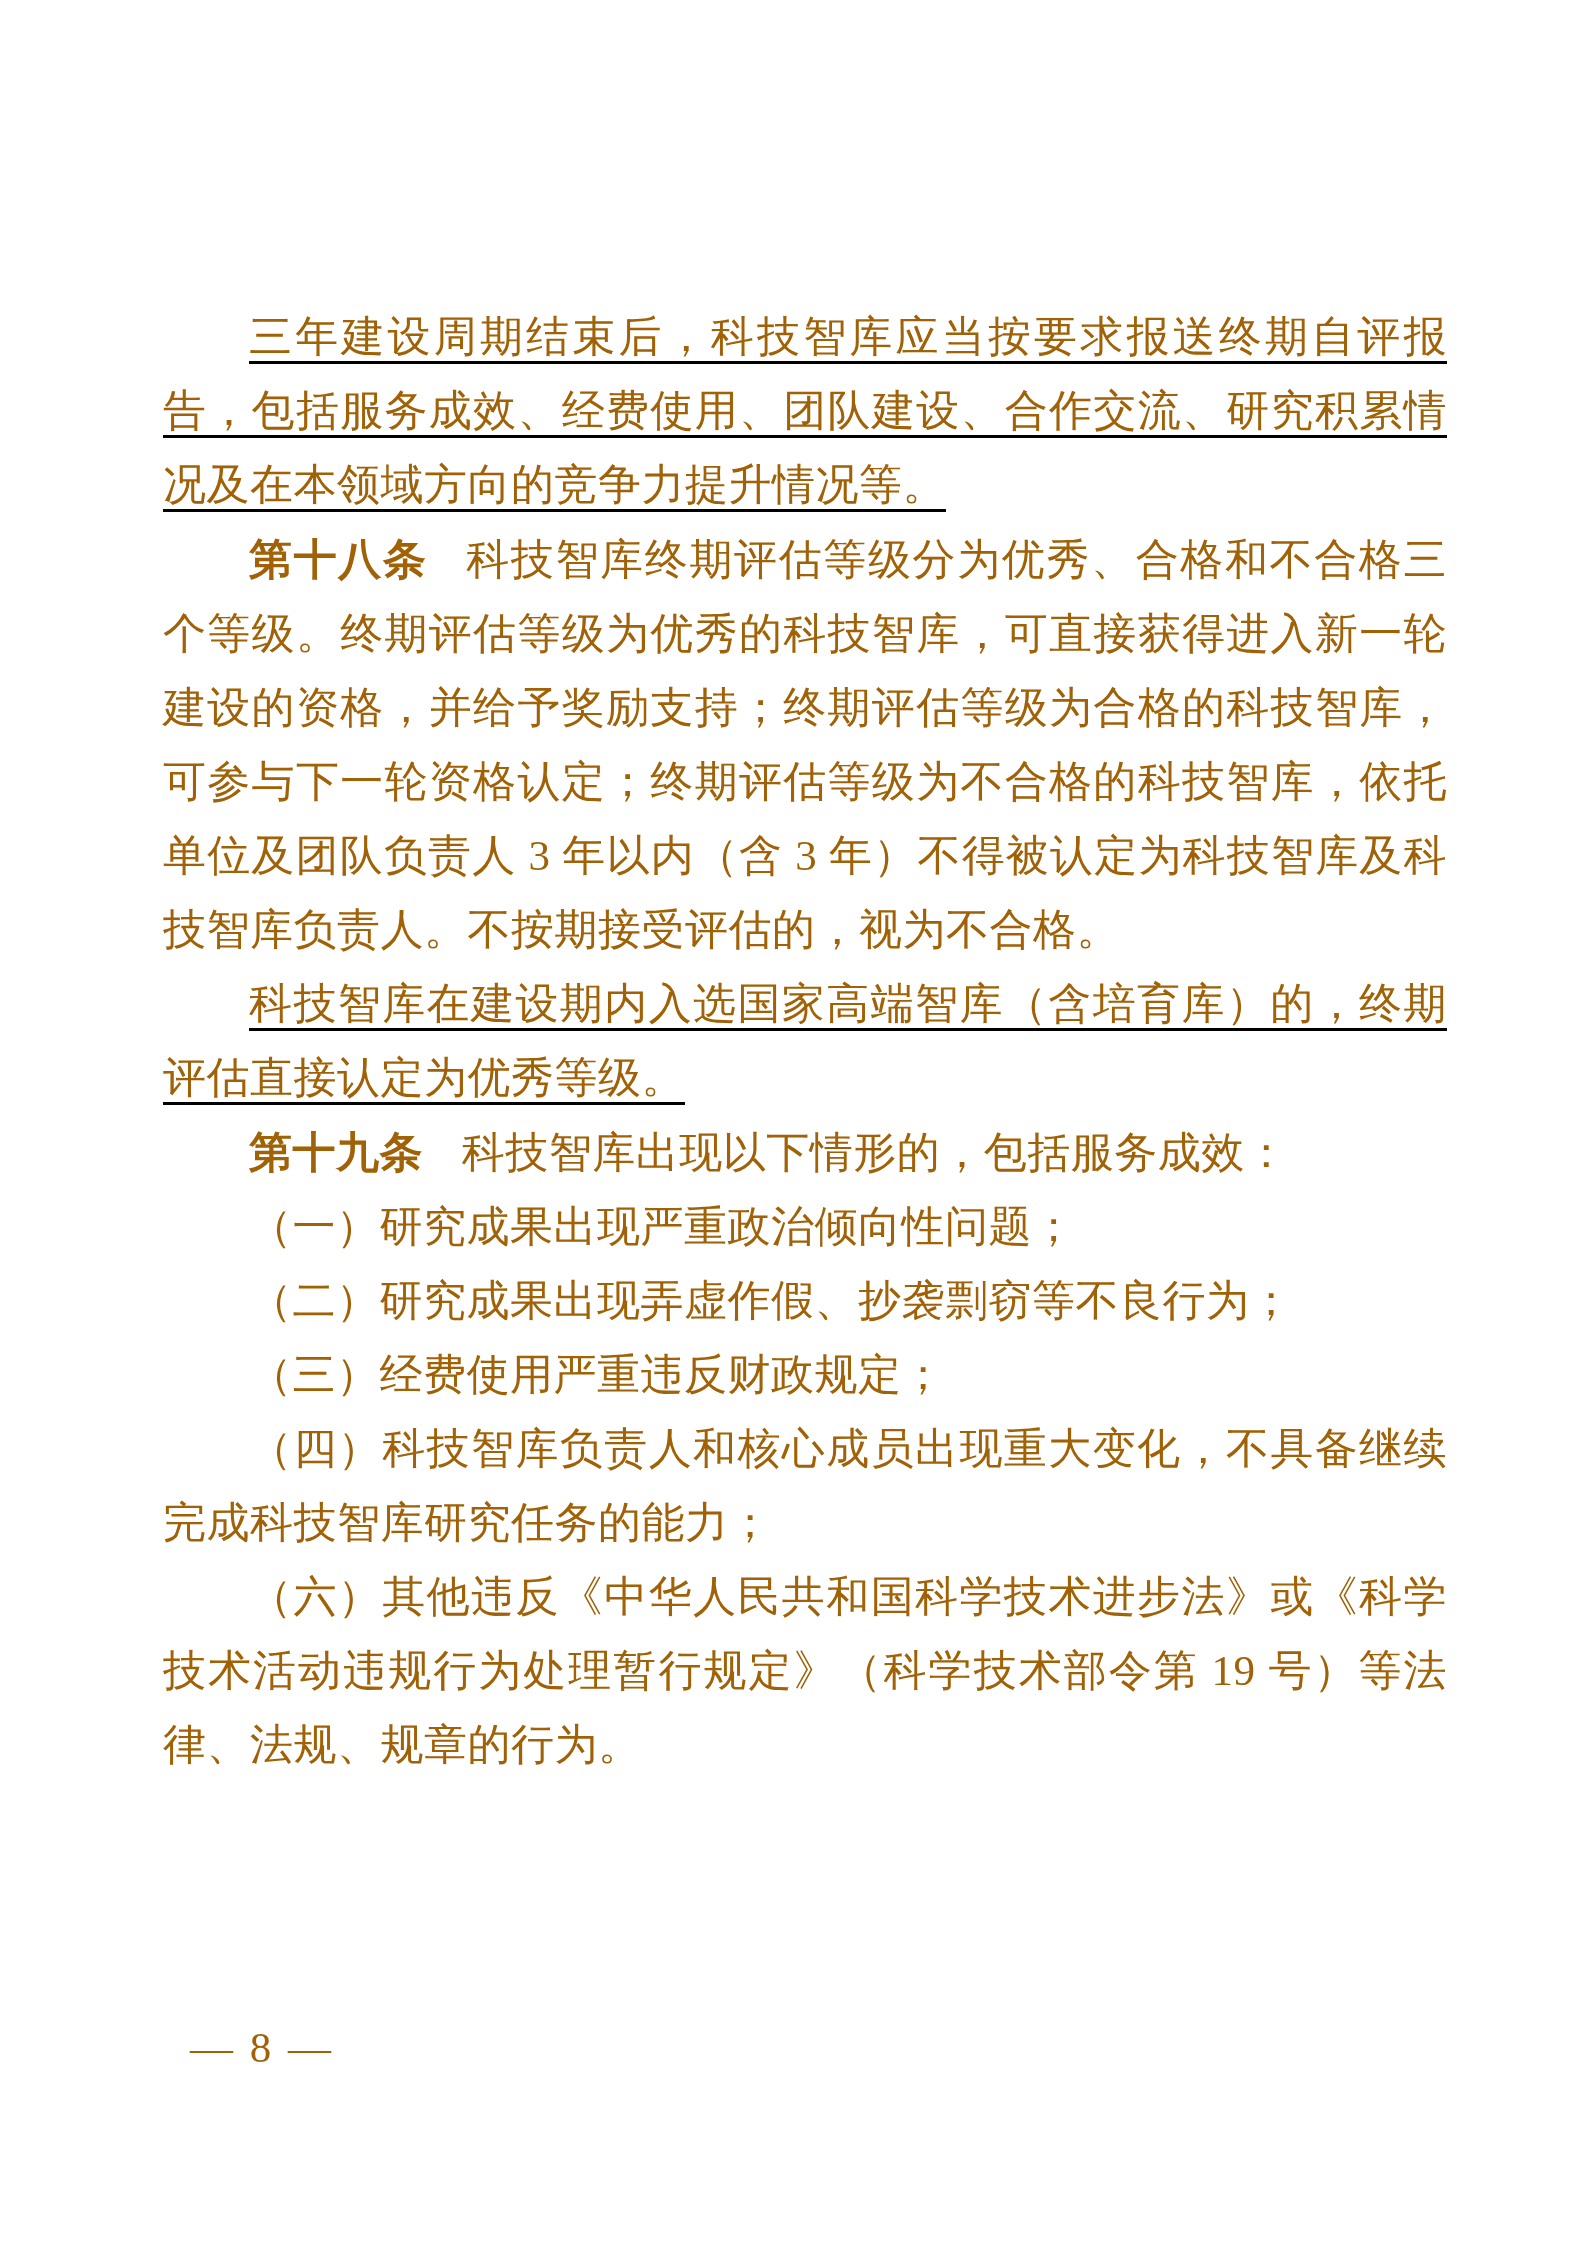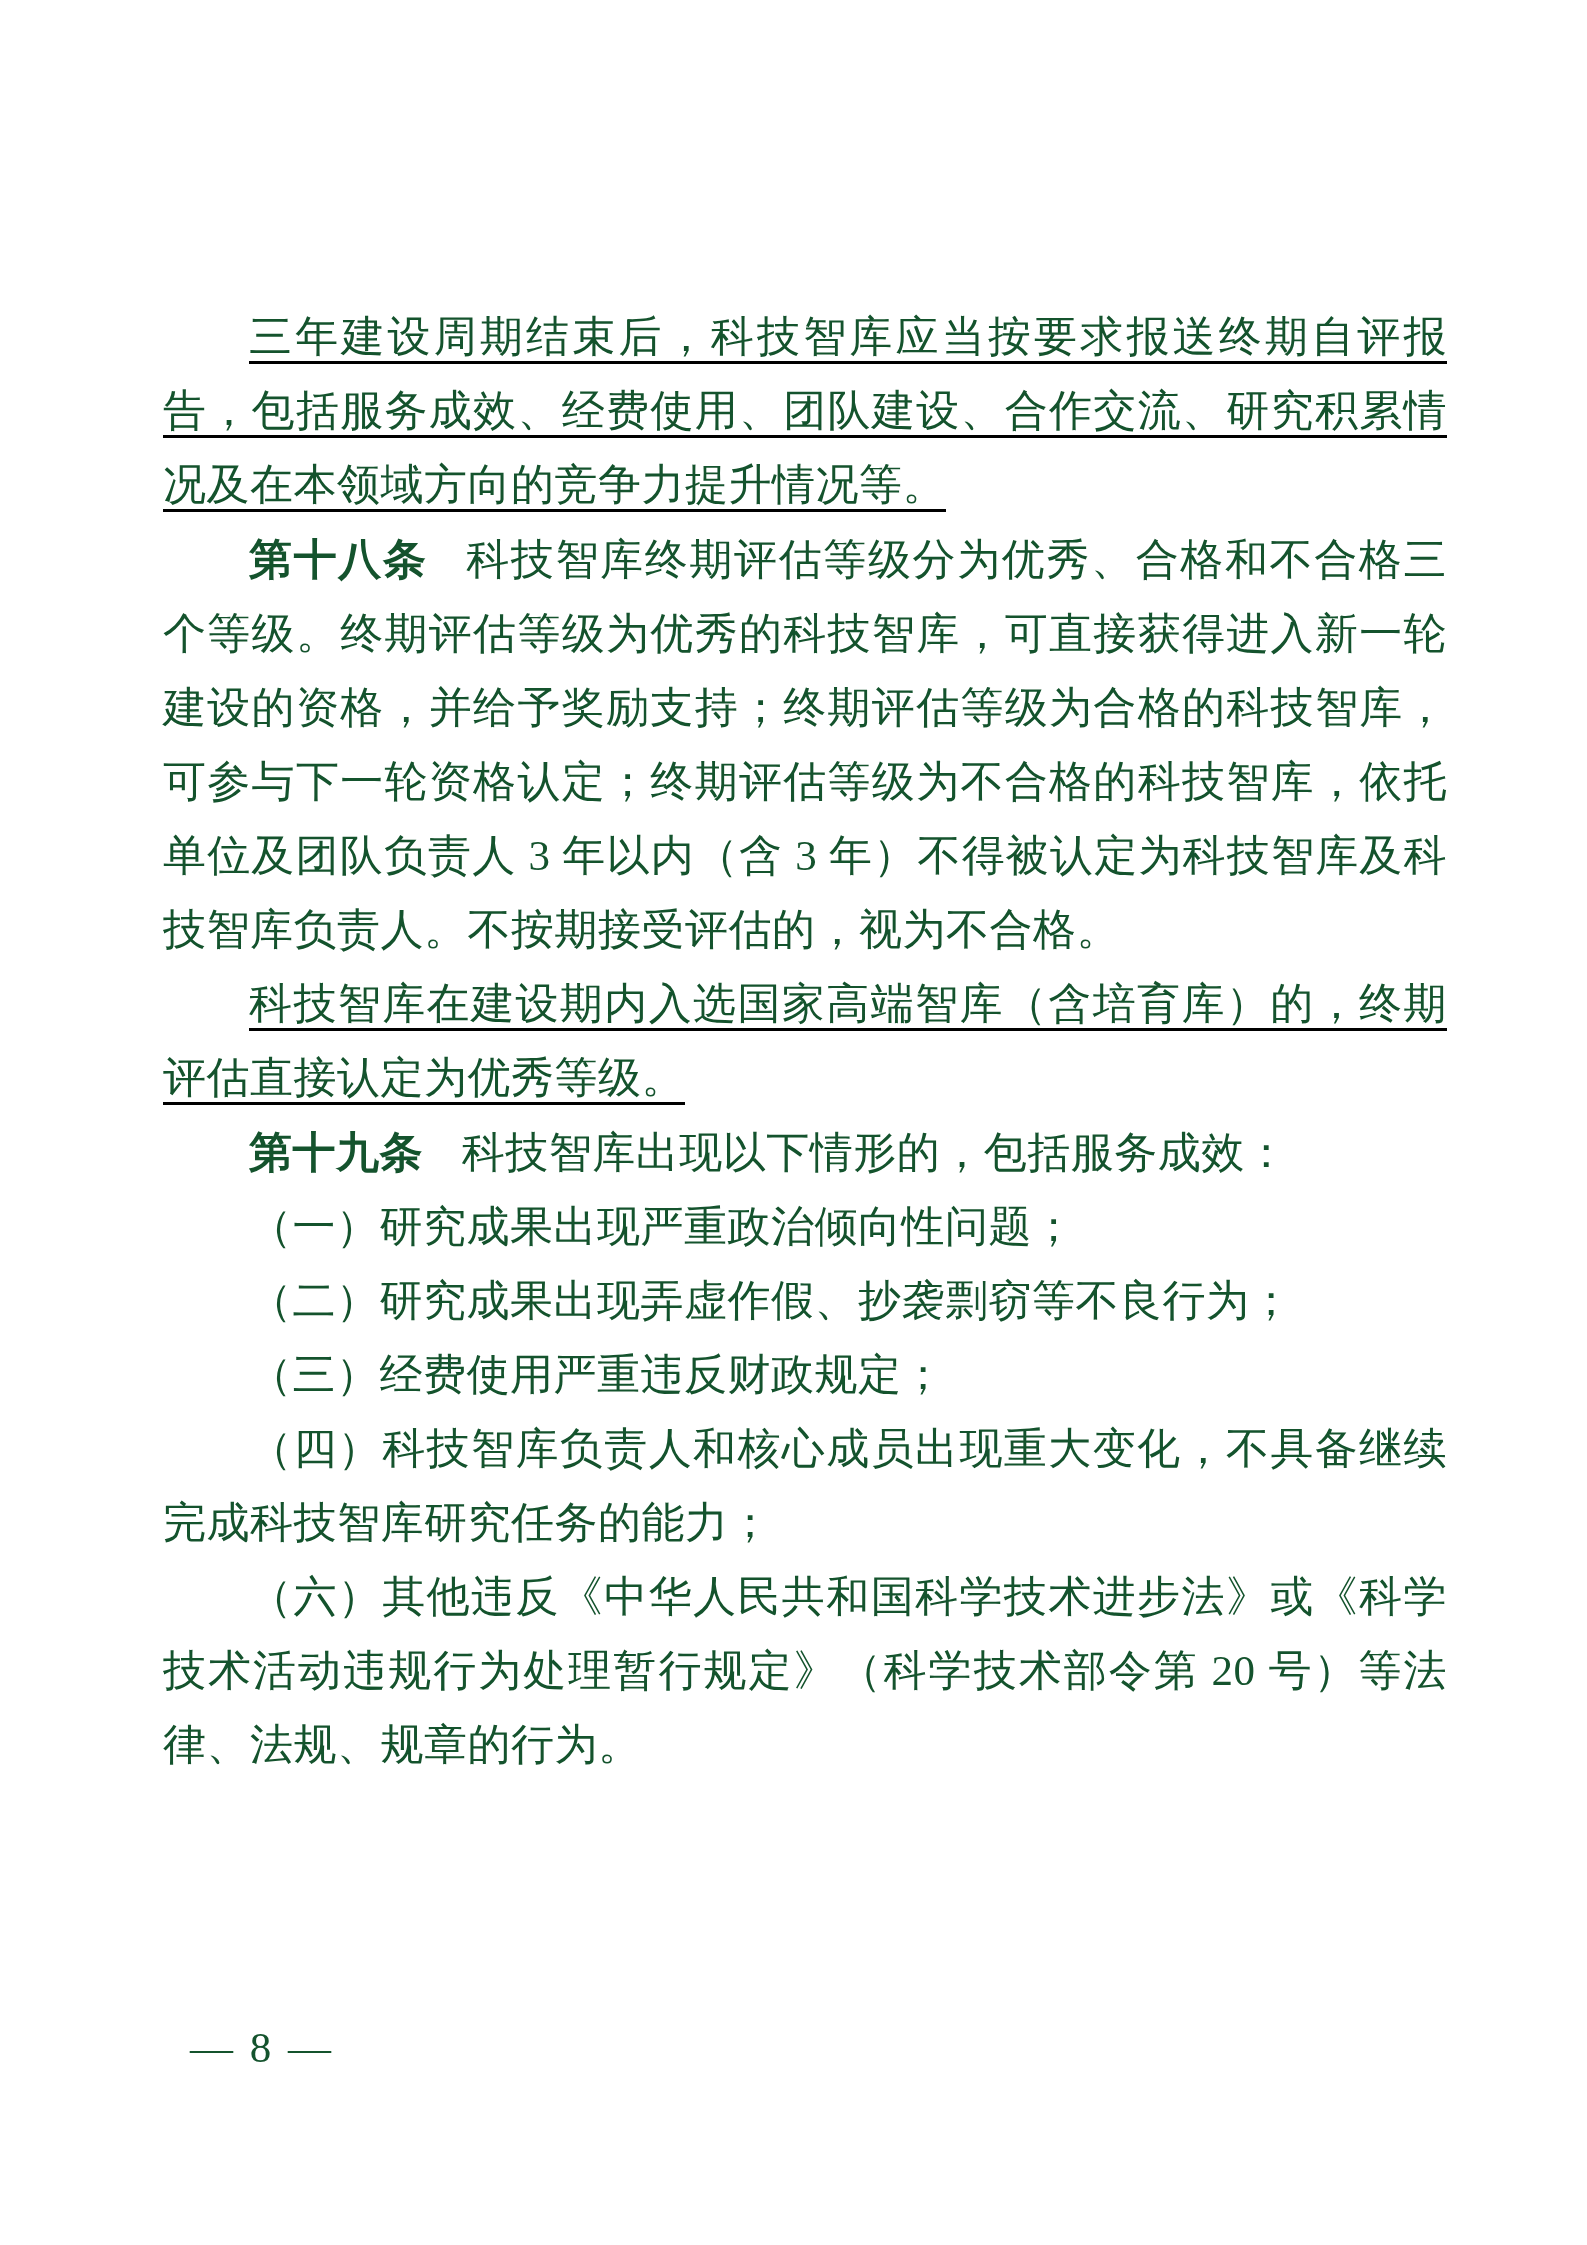--- a/index.html
+++ b/index.html
@@ -5,21 +5,21 @@
   html, body {
     margin: 0;
     padding: 0;
     background: #ffffff;
   }
   .page {
     position: relative;
     width: 1587px;
     height: 2245px;
     background: #ffffff;
-    color: #14532d;
+    color: #a16207;
     font-family: "Liberation Serif", "DejaVu Serif", serif;
     overflow: hidden;
   }
   .content {
     position: absolute;
     left: 163px;
     top: 300px;
     width: 1284px;
     font-size: 43px;
     line-height: 74px;
@@ -71,21 +71,21 @@
 
     <p class="para">（一）研究成果出现严重政治倾向性问题；</p>
 
     <p class="para">（二）研究成果出现弄虚作假、抄袭剽窃等不良行为；</p>
 
     <p class="para">（三）经费使用严重违反财政规定；</p>
 
     <p class="para">（四）科技智库负责人和核心成员出现重大变化，不具备继续完成科技智库研究任务的能力；</p>
 
 
-    <p class="para">（六）其他违反《中华人民共和国科学技术进步法》或《科学技术活动违规行为处理暂行规定》（科学技术部令第 20 号）等法律、法规、规章的行为。</p>
+    <p class="para">（六）其他违反《中华人民共和国科学技术进步法》或《科学技术活动违规行为处理暂行规定》（科学技术部令第 19 号）等法律、法规、规章的行为。</p>
 
   </main>
 
   <footer class="footer">
     <span>— 8 —</span>
   </footer>
 
 </div>
 
 </body></html>

